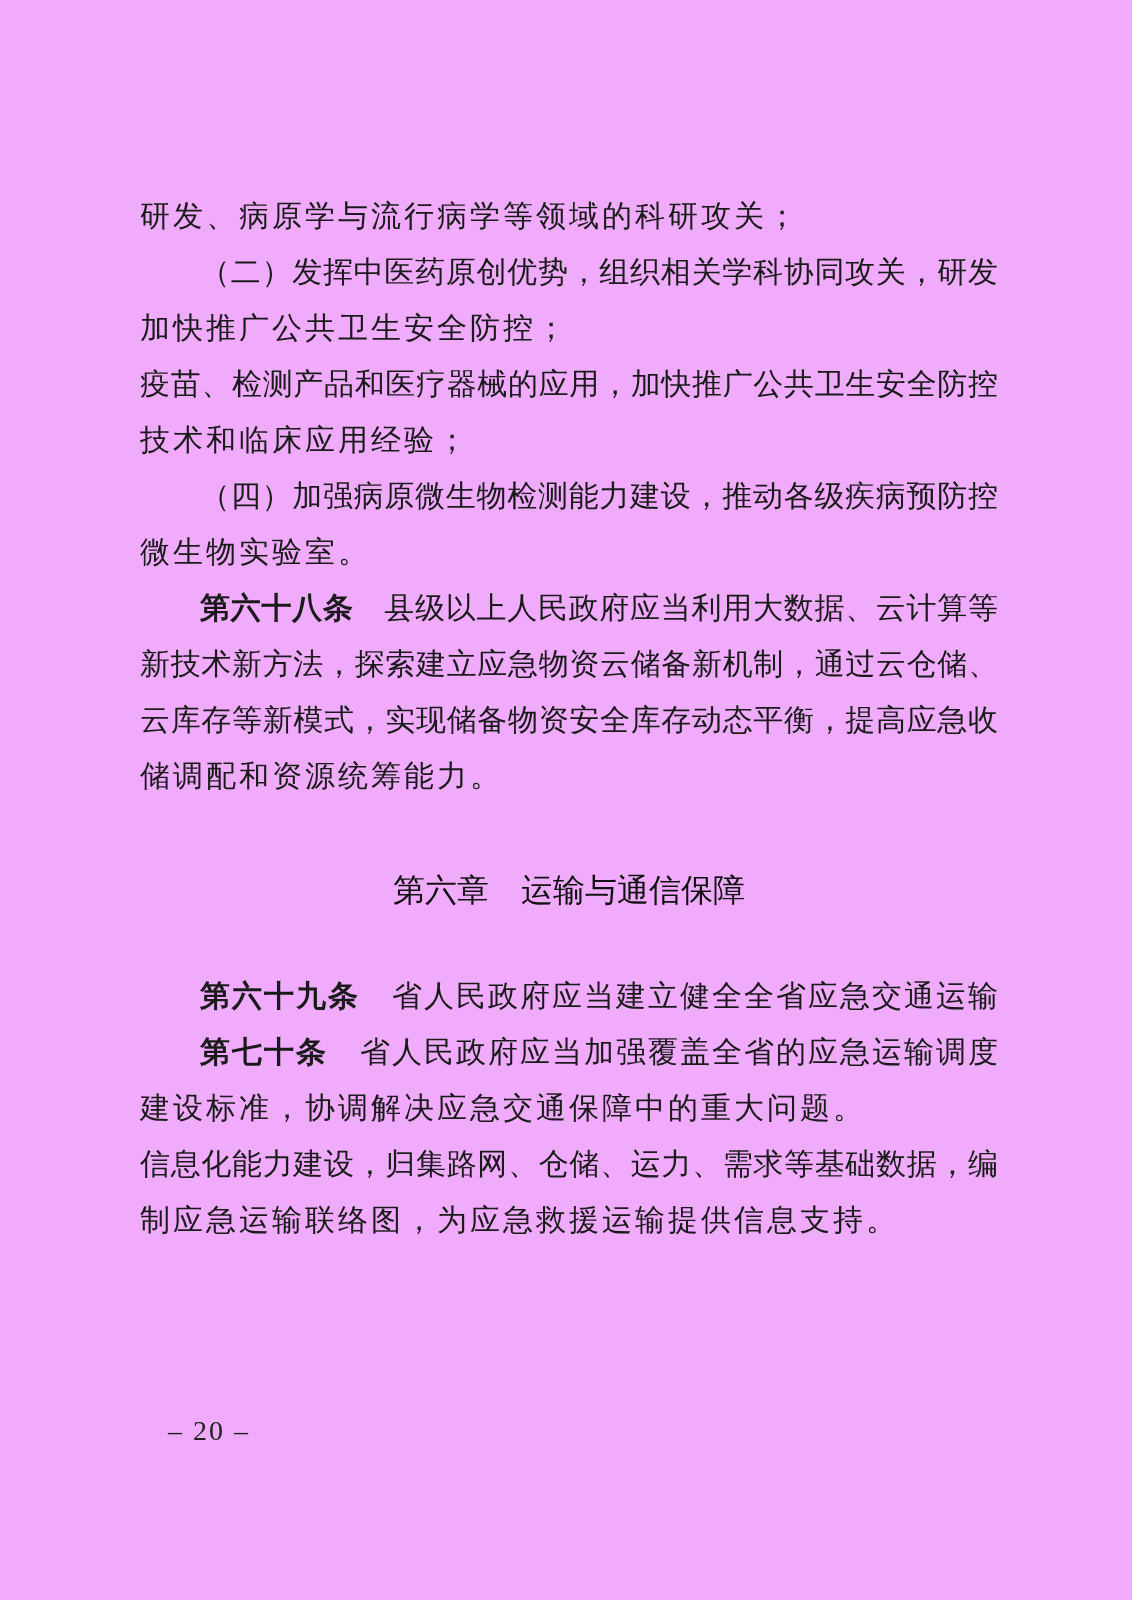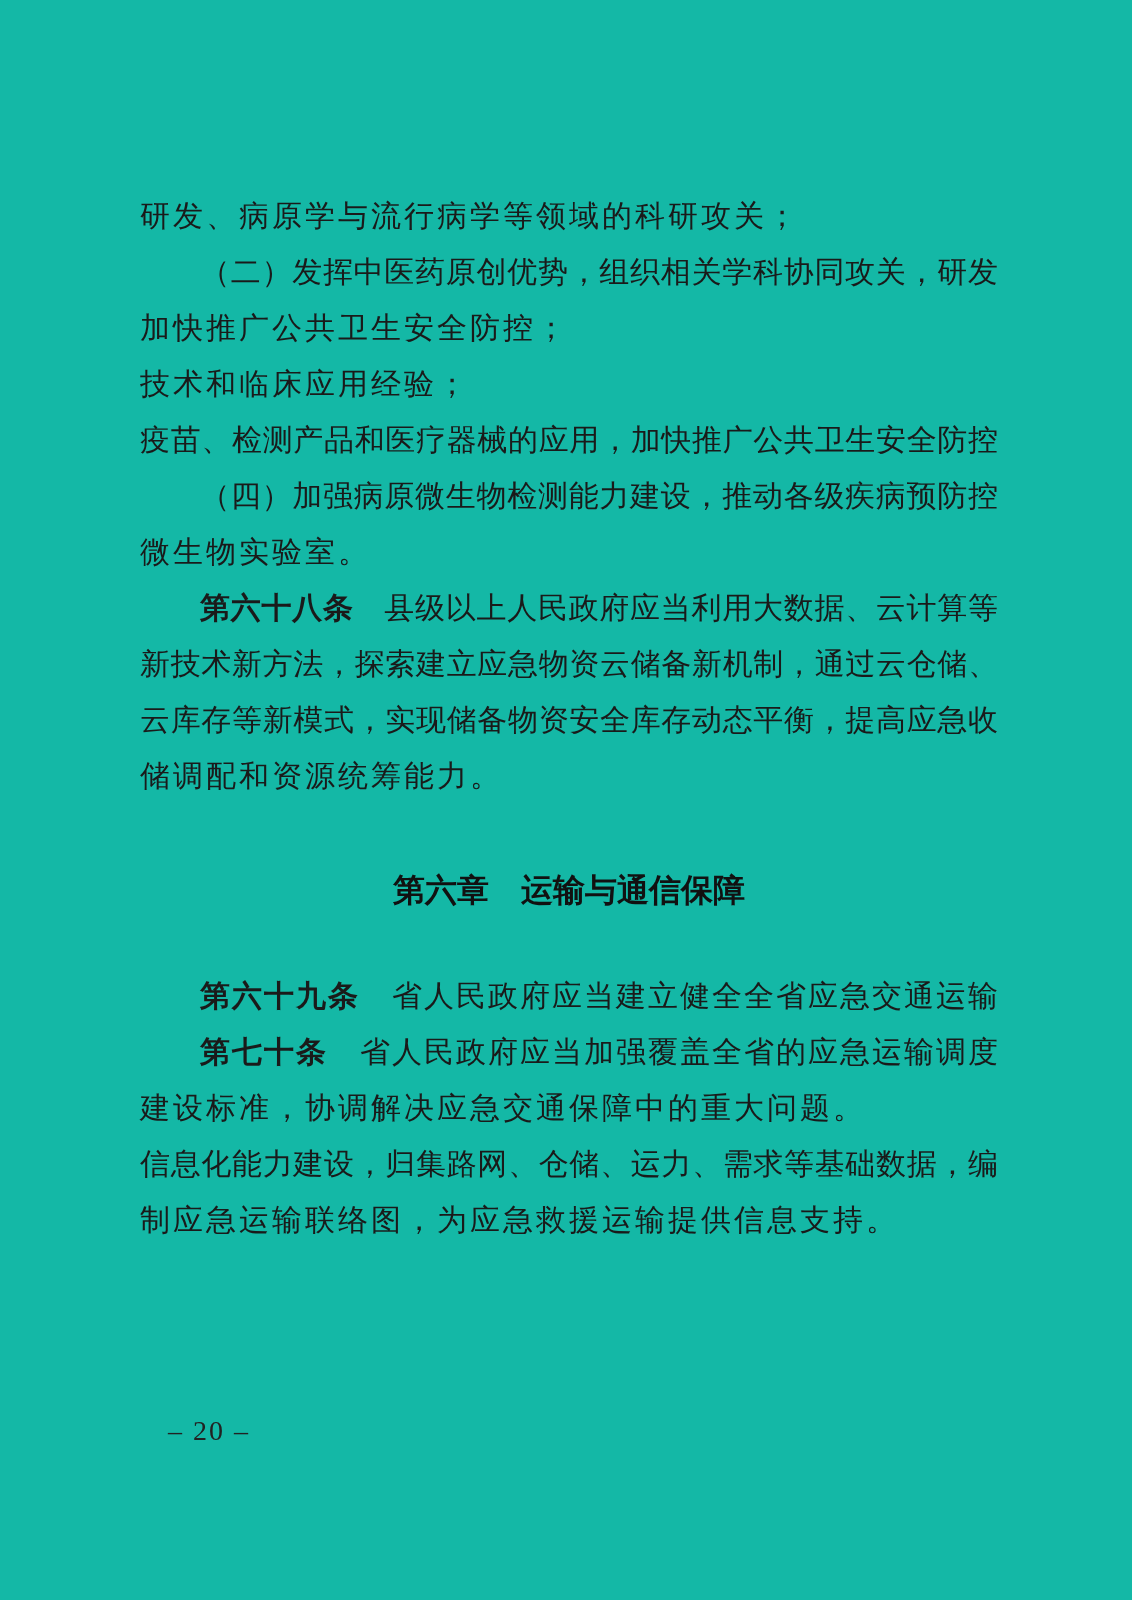--- a/index.html
+++ b/index.html
@@ -4,21 +4,21 @@
 <style>
   html, body {
     margin: 0;
     padding: 0;
     background: #ffffff;
   }
   .page {
     position: relative;
     width: 1132px;
     height: 1600px;
-    background: #14b8a6;
+    background: #f0abfc;
     color: #1a1a1a;
     font-family: "Liberation Serif", "DejaVu Serif", serif;
     overflow: hidden;
   }
   .body {
     position: absolute;
     left: 140px;
     top: 188px;
     width: 858px;
   }
@@ -43,21 +43,21 @@
   }
   .term {
     font-weight: 700;
   }
   .chapter {
     height: 56px;
     line-height: 56px;
     margin: 58px 0 50px 0;
     text-align: center;
     font-family: "Liberation Sans", "DejaVu Sans", sans-serif;
-    font-weight: 700;
+    font-weight: 400;
     font-size: 32px;
     color: #111111;
   }
   .pagenum {
     position: absolute;
     left: 168px;
     top: 1416px;
     height: 30px;
     line-height: 30px;
     font-size: 28px;
@@ -69,22 +69,22 @@
 <body>
 
 <div class="page">
   <div class="body">
 
     <div class="line plain">研发、病原学与流行病学等领域的科研攻关；</div>
 
     <div class="line just ind">（二）发挥中医药原创优势，组织相关学科协同攻关，研发</div>
     <div class="line plain">加快推广公共卫生安全防控；</div>
 
+    <div class="line just">疫苗、检测产品和医疗器械的应用，加快推广公共卫生安全防控</div>
     <div class="line plain">技术和临床应用经验；</div>
-    <div class="line just">疫苗、检测产品和医疗器械的应用，加快推广公共卫生安全防控</div>
 
     <div class="line just ind">（四）加强病原微生物检测能力建设，推动各级疾病预防控</div>
     <div class="line plain">微生物实验室。</div>
 
     <div class="line just ind"><span class="term">第六十八条</span><span>　县级以上人民政府应当利用大数据、云计算等</span></div>
     <div class="line just">新技术新方法，探索建立应急物资云储备新机制，通过云仓储、</div>
     <div class="line just">云库存等新模式，实现储备物资安全库存动态平衡，提高应急收</div>
     <div class="line plain">储调配和资源统筹能力。</div>
 
     <div class="chapter">第六章　运输与通信保障</div>

